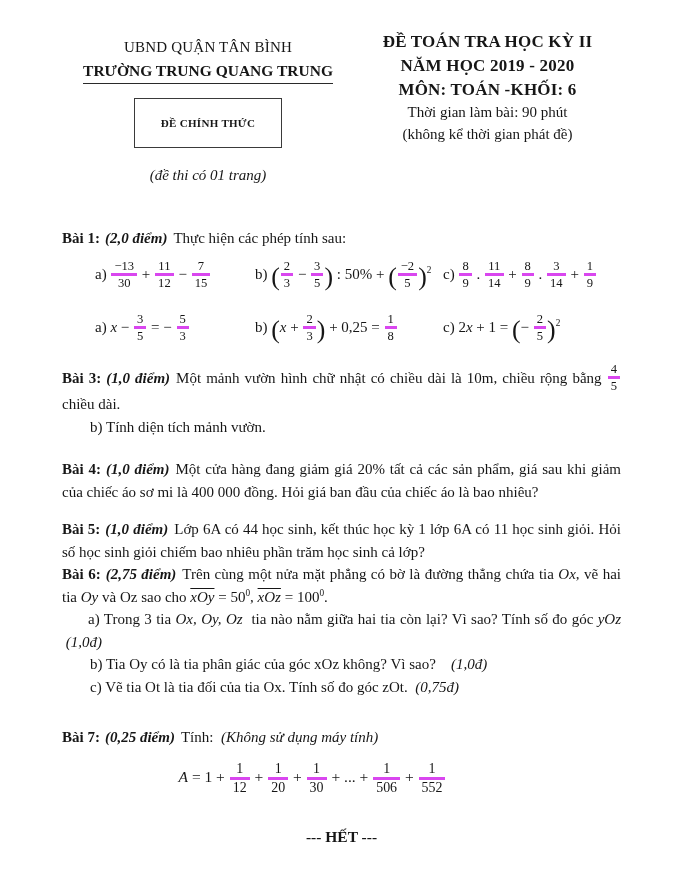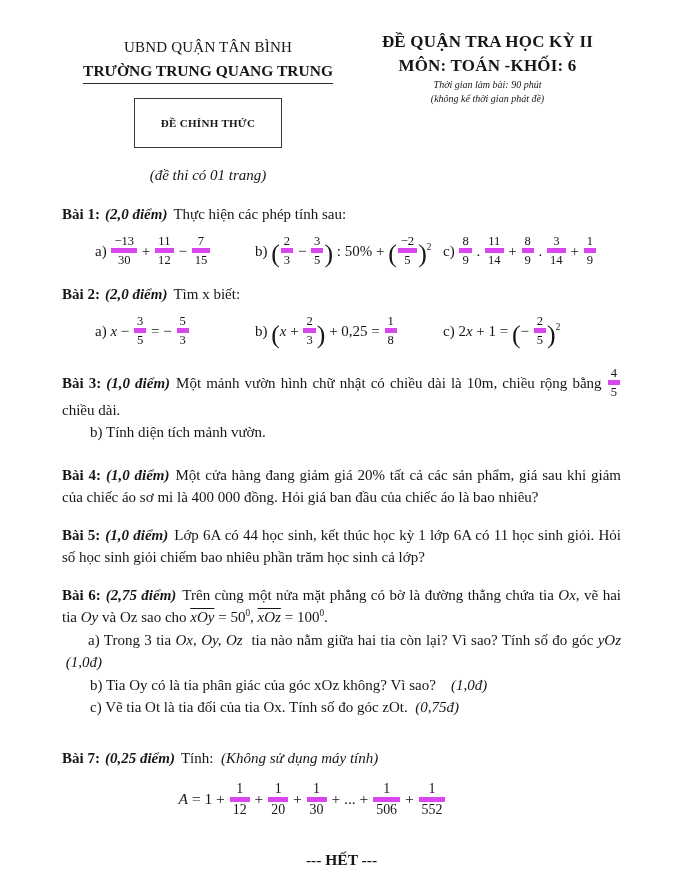--- a/index.html
+++ b/index.html
@@ -17,53 +17,53 @@
   
   .hdr { display:flex; }
   .hdr-left { width:292px; text-align:center; padding-top:6px; }
   .hdr-right { flex:1; text-align:center; }
   .dept { font-size:15px; letter-spacing:0.2px; }
   .school { font-weight:bold; font-size:15.5px; border-bottom:1.2px solid #2a2a2a; padding-bottom:1px; display:inline-block; }
   .boxwrap { margin-top:14px; }
   .box { display:inline-block; border:1.5px solid #3a3a3a; padding:16px 26px; font-weight:bold; font-size:11px; letter-spacing:0.3px; }
   .pagenote { font-style:italic; margin-top:16px; font-size:15px; }
   .t1 { font-weight:bold; font-size:17px; line-height:1.42; letter-spacing:0.2px; }
-  .time { font-style:italic; font-size:10px; line-height:1.42; }
+  .time { font-size:15px; line-height:1.42; }
 
   
   .prob { text-align:justify; }
   .plabel { font-weight:bold; margin-right:5px; }
   .ppoints { font-weight:bold; font-style:italic; margin-right:6px; }
-  .m-top-1 { margin-top:16px; }
+  .m-top-1 { margin-top:40px; }
   .m-top-2 { margin-top:13px; }
   .m-top-3 { margin-top:15px; }
   .m-top-4 { margin-top:20px; }
   .m-top-5 { margin-top:15px; }
-  .m-top-6 { margin-top:15px; }
+  .m-top-6 { }
   .m-top-7 { margin-top:28px; }
 
   .mrow {
     display:grid;
     grid-template-columns:160px 188px auto;
     padding-left:33px;
     margin-top:5px;
     align-items:center;
     min-height:40px;
     text-align:left;
   }
   .sub { padding-left:28px; text-align:left; }
   .hang { text-indent:26px; }
 
   
   .frac {
     display:inline-block; vertical-align:-0.62em;
     text-align:center; line-height:1.12; font-size:0.84em;
     margin:0 1px; font-weight:inherit;
   }
-  .frac .num { display:block; border-bottom:5px solid #d946ef; padding:0 3px 0; }
+  .frac .num { display:block; border-bottom:3px solid #d946ef; padding:0 3px 0; }
   .frac .den { display:block; padding:0 3px; }
   .bigp { display:inline-block; font-size:1.72em; vertical-align:-0.24em; line-height:0; font-weight:normal; }
   .supx { font-size:0.62em; vertical-align:0.68em; line-height:0; }
   .it { font-style:italic; }
   .ov { text-decoration:overline; }
 
   .formula { text-align:center; margin-top:12px; font-size:15.5px; padding-right:58px; }
   .formula .frac { font-size:0.9em; vertical-align:-0.68em; }
   .end { text-align:center; font-weight:bold; margin-top:30px; font-size:15.5px; }
 </style>
@@ -73,38 +73,38 @@
 <div class="page">
 
   <div class="hdr">
     <div class="hdr-left">
       <div class="dept">UBND QUẬN TÂN BÌNH</div>
       <div><span class="school">TRƯỜNG TRUNG QUANG TRUNG</span></div>
       <div class="boxwrap"><span class="box">ĐỀ CHÍNH THỨC</span></div>
       <div class="pagenote">(đề thi có 01 trang)</div>
     </div>
     <div class="hdr-right">
-      <div class="t1">ĐỀ QUẬN TRA HỌC KỲ II</div>
+      <div class="t1">ĐỀ TOÁN TRA HỌC KỲ II</div>
+      <div class="t1">NĂM HỌC 2019 - 2020</div>
       <div class="t1">MÔN: TOÁN -KHỐI: 6</div>
       <div class="time">Thời gian làm bài: 90 phút</div>
       <div class="time">(không kể thời gian phát đề)</div>
     </div>
   </div>
 
   <section class="prob m-top-1">
     <p><b class="plabel">Bài 1:</b><b class="ppoints">(2,0 điểm)</b><span>Thực hiện các phép tính sau:</span></p>
     <div class="mrow">
       <div>a) <span class="frac"><span class="num">−13</span><span class="den">30</span></span> + <span class="frac"><span class="num">11</span><span class="den">12</span></span> − <span class="frac"><span class="num">7</span><span class="den">15</span></span></div>
       <div>b) <span class="bigp">(</span><span class="frac"><span class="num">2</span><span class="den">3</span></span> − <span class="frac"><span class="num">3</span><span class="den">5</span></span><span class="bigp">)</span> : 50% + <span class="bigp">(</span><span class="frac"><span class="num">−2</span><span class="den">5</span></span><span class="bigp">)</span><span class="supx">2</span></div>
       <div>c) <span class="frac"><span class="num">8</span><span class="den">9</span></span> . <span class="frac"><span class="num">11</span><span class="den">14</span></span> + <span class="frac"><span class="num">8</span><span class="den">9</span></span> . <span class="frac"><span class="num">3</span><span class="den">14</span></span> + <span class="frac"><span class="num">1</span><span class="den">9</span></span></div>
     </div>
   </section>
 
   <section class="prob m-top-2">
-    <p><b class="plabel">Bài 2:</b><b class="ppoints">(2,0 điểm)</b><span>Tìm x biết:</span></p>
     <div class="mrow">
       <div>a) <span class="it">x</span> − <span class="frac"><span class="num">3</span><span class="den">5</span></span> = − <span class="frac"><span class="num">5</span><span class="den">3</span></span></div>
       <div>b) <span class="bigp">(</span><span class="it">x</span> + <span class="frac"><span class="num">2</span><span class="den">3</span></span><span class="bigp">)</span> + 0,25 = <span class="frac"><span class="num">1</span><span class="den">8</span></span></div>
       <div>c) 2<span class="it">x</span> + 1 = <span class="bigp">(</span>− <span class="frac"><span class="num">2</span><span class="den">5</span></span><span class="bigp">)</span><span class="supx">2</span></div>
     </div>
   </section>
 
   <section class="prob m-top-3">
     <p><b class="plabel">Bài 3:</b><b class="ppoints">(1,0 điểm)</b><span>Một mảnh vườn hình chữ nhật có chiều dài là 10m, chiều rộng bằng <span class="frac"><span class="num">4</span><span class="den">5</span></span> chiều dài.</span></p>
     <div class="sub">b) Tính diện tích mảnh vườn.</div>

